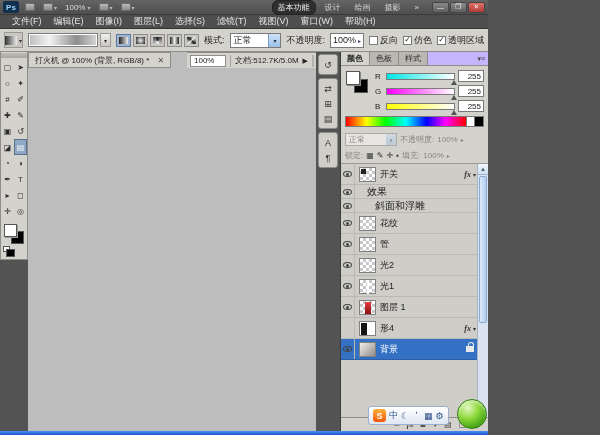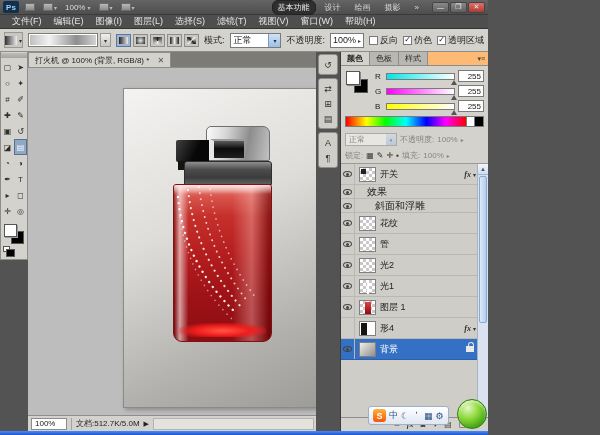--- a/index.html
+++ b/index.html
@@ -48,21 +48,21 @@
   .trow{display:flex}
   .tcell{width:13px;height:16px;display:flex;align-items:center;justify-content:center;font-size:8px;color:#2f2f2f}
   .tcell.sel{background:#8fa8c6;color:#fff;border:1px solid #5c6f8c}
   .tool-colors{position:relative;height:34px;margin-top:3px}
   .fg-sw{position:absolute;left:3px;top:2px;width:13px;height:13px;background:#fff;border:1px solid #555;box-shadow:1px 1px 0 #999;z-index:2}
   .bg-sw{position:absolute;left:10px;top:9px;width:13px;height:13px;background:#000;border:1px solid #555}
   .mini-sw{position:absolute;left:2px;top:24px;width:7px;height:6px;background:#fff;border:1px solid #555}
   .mini-sw::after{content:'';position:absolute;left:2px;top:2px;width:7px;height:6px;background:#000;border:1px solid #555}
 
   
-  .doc{flex:1;display:flex;flex-direction:column;background:#bdbdbd;min-width:0}
+  .doc{flex:1;display:flex;flex-direction:row;background:#bdbdbd;min-width:0}
   .tabbar{height:16px;background:#7d7b77;display:flex;align-items:flex-end;border-bottom:1px solid #8f8d89}
   .tab{height:15px;background:#d4d2cc;border:1px solid #8f8d89;border-bottom:none;display:flex;align-items:center;gap:8px;padding:0 6px;font-size:8px;color:#1c1c1c;white-space:nowrap}
   .tab-close{font-size:8px;color:#555}
   .canvas{flex:1;position:relative;overflow:hidden}
   .page{position:absolute;left:95px;top:20px;width:210px;height:320px;border:1px solid #8a8a8a;background:linear-gradient(155deg,#f4f3f1 0%,#dddcd9 40%,#b4b2ae 75%,#9c9a96 100%);box-shadow:2px 2px 4px rgba(0,0,0,.25)}
   .cap{position:absolute;left:82px;top:37px;width:64px;height:35px;border:1px solid #6f6f6f;border-radius:5px 7px 2px 2px;background:linear-gradient(100deg,#fbfbfb 0%,#d6d6d6 30%,#8d8d8d 65%,#c2c2c2 100%)}
   .cap-slot{position:absolute;left:3px;top:12px;width:34px;height:19px;background:linear-gradient(#5a5a5a,#0c0c0c 45%,#1f1f1f);border-left:4px solid #e6e6e6;border-top:2px solid #9a9a9a}
   .lever{position:absolute;left:52px;top:51px;width:33px;height:22px;background:linear-gradient(115deg,#404040,#070707 60%);border-radius:2px 0 0 2px}
   .lever::after{content:'';position:absolute;left:2px;top:21px;width:9px;height:9px;background:#141414}
   .band{position:absolute;left:60px;top:72px;width:88px;height:24px;border:1px solid #2e2e2e;border-radius:3px 3px 0 0;background:linear-gradient(#8f8f8f 0%,#4c4c4c 35%,#3c3c3c 70%,#606060 100%)}
@@ -78,21 +78,21 @@
   .stat-sep{width:1px;height:12px;background:#a5a39f}
   .stat-track{flex:1;height:12px;background:#e4e2dd;border:1px solid #b5b3af;margin-right:2px}
 
   
   .pstrip{width:24px;display:flex;flex-direction:column;gap:3px;padding:2px 2px 0}
   .pgroup{background:#d0cec8;border:1px solid #8f8d89;border-radius:3px;display:flex;flex-direction:column;align-items:center;padding:2px 0}
   .picon{width:16px;height:15px;display:flex;align-items:center;justify-content:center;font-size:9px;color:#333}
 
   
   .panels{width:148px;display:flex;flex-direction:column;background:#d4d2cc;border-left:1px solid #3c3c3c}
-  .ptabs{height:14px;display:flex;background:#fdba74;border-bottom:1px solid #8f8d89;align-items:stretch}
+  .ptabs{height:14px;display:flex;background:#c4b5fd;border-bottom:1px solid #8f8d89;align-items:stretch}
   .ptab{padding:0 6px;display:flex;align-items:center;font-size:8px;color:#2a2a2a;border-right:1px solid #8f8d89;background:#b9b7b1}
   .ptab.active{background:#d4d2cc;font-weight:bold}
   .pmenu{margin-left:auto;display:flex;align-items:center;padding:0 3px;font-size:7px;color:#444}
   .color-body{padding:4px 4px 2px;display:flex;gap:4px}
   .cp-swatches{position:relative;width:26px;height:30px}
   .cp-fg{position:absolute;left:1px;top:1px;width:14px;height:14px;background:#fff;border:1px solid #555;z-index:2;box-shadow:1px 1px 0 #888}
   .cp-bg{position:absolute;left:9px;top:9px;width:14px;height:14px;background:#000;border:1px solid #555}
   .sliders{flex:1;display:flex;flex-direction:column;gap:3px}
   .srow{display:flex;align-items:center;gap:3px;height:12px}
   .srow .sl{width:8px;font-size:8px;color:#1a1a1a}

